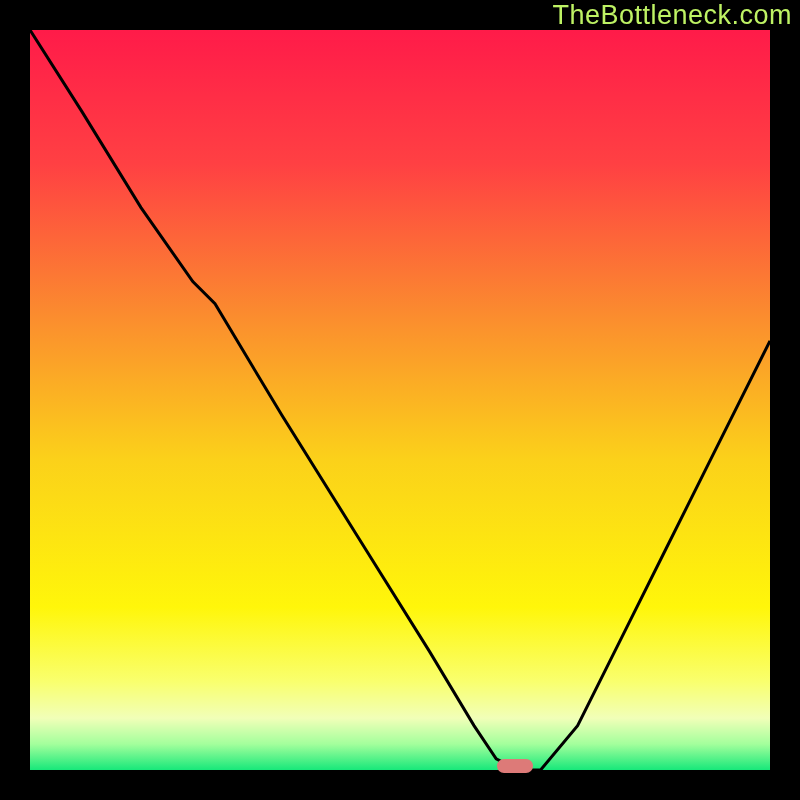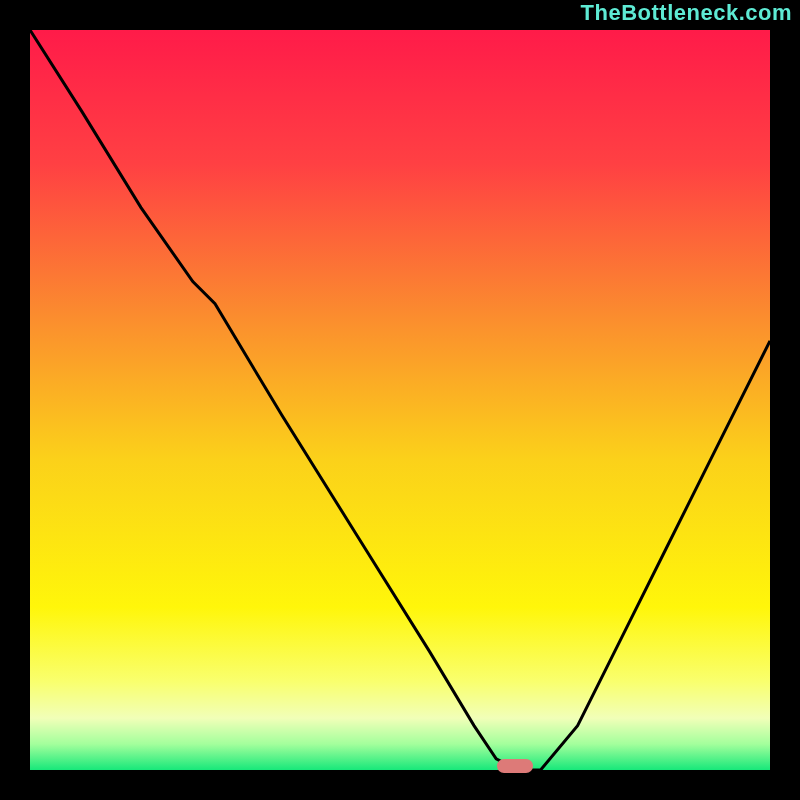--- a/index.html
+++ b/index.html
@@ -14,23 +14,23 @@
   .frame {
     position: relative;
     width: 800px;
     height: 800px;
     background: #000;
   }
   .watermark {
     position: absolute;
     top: 0;
     right: 8px;
-    color: #5eead4;
-    font-size: 22px;
-    font-weight: 700;
+    color: #bef264;
+    font-size: 27px;
+    font-weight: 400;
     letter-spacing: 0.5px;
     z-index: 10;
   }
   .plot {
     position: absolute;
     left: 30px;
     top: 30px;
     width: 740px;
     height: 740px;
   }

